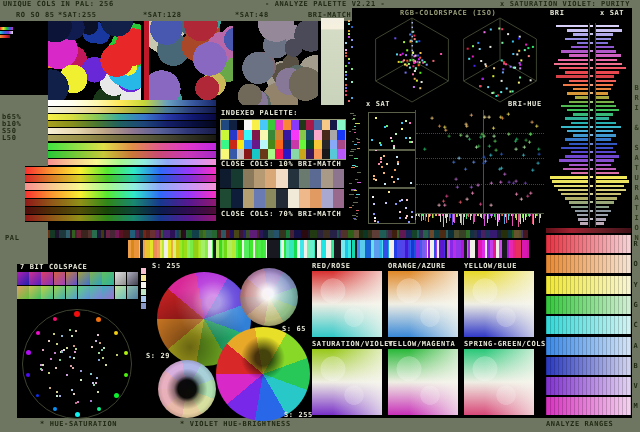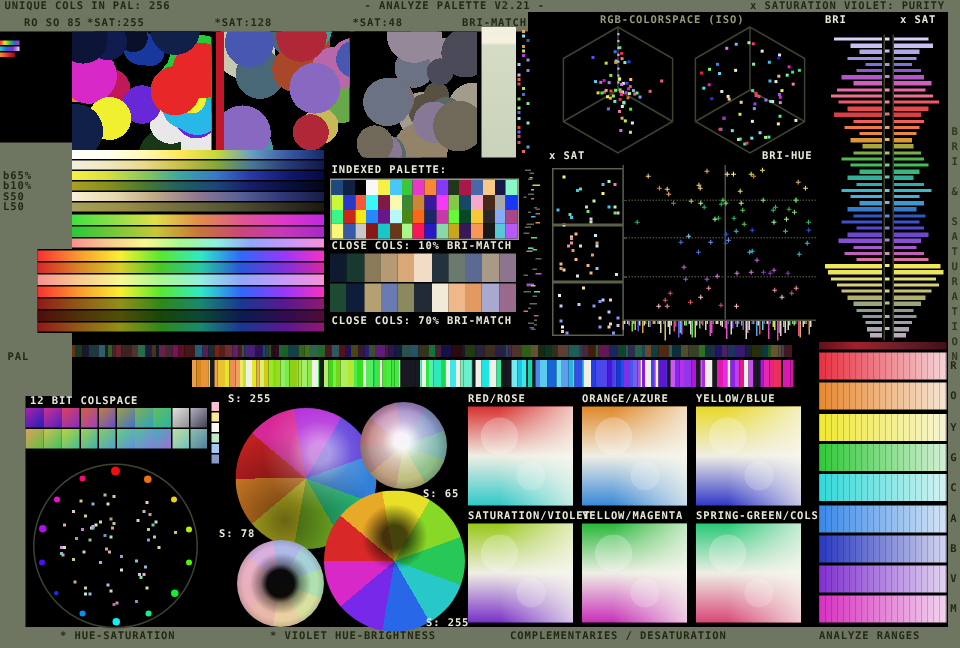--- a/index.html
+++ b/index.html
@@ -27,21 +27,21 @@
   <div class="chrome" style="left:0;top:0;width:640px;height:8px"></div>
   <div class="chrome" style="left:0;top:8px;width:352px;height:13px"></div>
   <div class="chrome" style="left:632px;top:0;width:8px;height:432px"></div>
   <div class="chrome" style="left:0;top:95px;width:48px;height:71px"></div>
   <div class="chrome" style="left:0;top:166px;width:25px;height:56px"></div>
   <div class="chrome" style="left:0;top:222px;width:48px;height:42px"></div>
   <div class="chrome" style="left:0;top:264px;width:17px;height:154px"></div>
   <div class="chrome" style="left:0;top:418px;width:640px;height:14px"></div>
 
   <span class="lbl dk" style="left:3px;top:0">UNIQUE COLS IN PAL: 256</span>
-  <span class="lbl dk" style="left:243px;top:0">- ANALYZE PALETTE V2.21 -</span>
+  <span class="lbl dk" style="left:265px;top:0">- ANALYZE PALETTE V2.21 -</span>
   <span class="lbl dk" style="right:10px;top:0">x SATURATION VIOLET: PURITY</span>
 
   <span class="lbl dk" style="left:16px;top:11px">RO SO 85</span>
   <span class="lbl dk" style="left:58px;top:11px">*SAT:255</span>
   <span class="lbl dk" style="left:143px;top:11px">*SAT:128</span>
   <span class="lbl dk" style="left:235px;top:11px">*SAT:48</span>
   <span class="lbl dk" style="left:308px;top:11px">BRI-MATCH</span>
 
   <div id="mini"></div>
 
@@ -985,21 +985,21 @@
       <div style="flex: 1 1 0%; background: rgb(24, 24, 32);"></div>
       <div style="flex: 1 1 0%; background: rgb(168, 24, 216);"></div>
       <div style="flex: 3 1 0%; background: rgb(231, 39, 174);"></div>
       <div style="flex: 2 1 0%; background: rgb(231, 35, 126);"></div>
       <div style="flex: 3 1 0%; background: rgb(232, 48, 94);"></div>
       <div style="flex: 1 1 0%; background: rgb(24, 24, 32);"></div>
       <div style="flex: 3 1 0%; background: rgb(216, 24, 174);"></div>
       <div style="flex: 1 1 0%; background: rgb(207, 23, 167);"></div>
     </div>
 
-  <span class="lbl wh" style="left:20px;top:263px">12 BIT COLSPACE</span>
+  <span class="lbl wh" style="left:20px;top:263px">7 BIT COLSPACE</span>
   <div id="bit12" class="abs" style="left:17px;top:272px;width:122px;height:28px">
       <div style="position: absolute; left: 0px; top: 0px; width: 11.6px; height: 13px; background: linear-gradient(135deg, rgb(176, 32, 176), rgb(32, 32, 176));"></div>
       <div style="position: absolute; left: 12.2px; top: 0px; width: 11.6px; height: 13px; background: linear-gradient(135deg, rgb(208, 48, 144), rgb(80, 32, 192));"></div>
       <div style="position: absolute; left: 24.4px; top: 0px; width: 11.6px; height: 13px; background: linear-gradient(135deg, rgb(224, 64, 96), rgb(128, 48, 192));"></div>
       <div style="position: absolute; left: 36.6px; top: 0px; width: 11.6px; height: 13px; background: linear-gradient(135deg, rgb(208, 96, 64), rgb(160, 64, 192));"></div>
       <div style="position: absolute; left: 48.8px; top: 0px; width: 11.6px; height: 13px; background: linear-gradient(135deg, rgb(192, 128, 64), rgb(96, 80, 208));"></div>
       <div style="position: absolute; left: 61px; top: 0px; width: 11.6px; height: 13px; background: linear-gradient(135deg, rgb(160, 160, 64), rgb(64, 112, 208));"></div>
       <div style="position: absolute; left: 73.2px; top: 0px; width: 11.6px; height: 13px; background: linear-gradient(135deg, rgb(128, 176, 80), rgb(48, 160, 192));"></div>
       <div style="position: absolute; left: 85.4px; top: 0px; width: 11.6px; height: 13px; background: linear-gradient(135deg, rgb(96, 192, 96), rgb(48, 176, 160));"></div>
       <div style="position: absolute; left: 97.6px; top: 0px; width: 11.6px; height: 13px; background: linear-gradient(135deg, rgb(224, 224, 224), rgb(144, 144, 144));"></div>
@@ -1097,21 +1097,21 @@
       <div style="position: absolute; left: 0px; top: 21px; width: 5px; height: 6.4px; background: rgb(192, 232, 200);"></div>
       <div style="position: absolute; left: 0px; top: 28px; width: 5px; height: 6.4px; background: rgb(168, 200, 240);"></div>
       <div style="position: absolute; left: 0px; top: 35px; width: 5px; height: 6.4px; background: rgb(136, 152, 200);"></div>
     </div>
   <div id="sp0" class="sphere" style="left: 157px; top: 272px; width: 94px; height: 94px; background: radial-gradient(circle at 60% 32%, rgba(255, 255, 255, 0.5) 0px, rgba(255, 255, 255, 0.5) 8%, rgba(255, 255, 255, 0.15) 25%, transparent 45%), radial-gradient(circle at 35% 80%, rgba(0, 0, 0, 0.55), transparent 60%), conic-gradient(from -90deg, rgb(192, 32, 32) 0deg, rgb(192, 32, 32) 40deg, rgb(216, 40, 152) 40deg, rgb(216, 40, 152) 80deg, rgb(176, 40, 216) 80deg, rgb(176, 40, 216) 120deg, rgb(88, 56, 216) 120deg, rgb(88, 56, 216) 160deg, rgb(48, 128, 216) 160deg, rgb(48, 128, 216) 200deg, rgb(40, 192, 120) 200deg, rgb(40, 192, 120) 240deg, rgb(136, 204, 40) 240deg, rgb(136, 204, 40) 280deg, rgb(232, 224, 40) 280deg, rgb(232, 224, 40) 320deg, rgb(232, 136, 40) 320deg, rgb(232, 136, 40) 360deg);"></div>
   <div id="sp1" class="sphere" style="left: 240px; top: 268px; width: 58px; height: 58px; background: radial-gradient(circle at 48% 45%, rgba(255, 255, 255, 0.9) 0px, rgba(255, 255, 255, 0.9) 12%, rgba(255, 255, 255, 0.4) 30%, transparent 55%), radial-gradient(circle, transparent 55%, rgba(0, 0, 0, 0.5) 95%), conic-gradient(from -90deg, rgb(192, 128, 128) 0deg, rgb(192, 128, 128) 40deg, rgb(192, 136, 176) 40deg, rgb(192, 136, 176) 80deg, rgb(160, 136, 200) 80deg, rgb(160, 136, 200) 120deg, rgb(136, 152, 200) 120deg, rgb(136, 152, 200) 160deg, rgb(128, 184, 176) 160deg, rgb(128, 184, 176) 200deg, rgb(144, 192, 136) 200deg, rgb(144, 192, 136) 240deg, rgb(192, 192, 128) 240deg, rgb(192, 192, 128) 280deg, rgb(192, 160, 128) 280deg, rgb(192, 160, 128) 320deg, rgb(176, 136, 136) 320deg, rgb(176, 136, 136) 360deg);"></div>
   <div id="sp2" class="sphere" style="left: 158px; top: 360px; width: 58px; height: 58px; background: radial-gradient(circle, rgba(0, 0, 0, 0.95) 0px, rgba(0, 0, 0, 0.95) 22%, rgba(0, 0, 0, 0.4) 32%, transparent 50%), radial-gradient(circle, transparent 60%, rgba(0, 0, 0, 0.45) 95%), conic-gradient(from -90deg, rgb(232, 176, 192) 0deg, rgb(232, 176, 192) 40deg, rgb(216, 176, 224) 40deg, rgb(216, 176, 224) 80deg, rgb(176, 184, 232) 80deg, rgb(176, 184, 232) 120deg, rgb(168, 208, 216) 120deg, rgb(168, 208, 216) 160deg, rgb(176, 224, 176) 160deg, rgb(176, 224, 176) 200deg, rgb(216, 224, 160) 200deg, rgb(216, 224, 160) 240deg, rgb(232, 208, 160) 240deg, rgb(232, 208, 160) 280deg, rgb(232, 184, 168) 280deg, rgb(232, 184, 168) 320deg, rgb(232, 176, 184) 320deg, rgb(232, 176, 184) 360deg);"></div>
   <div id="sp3" class="sphere" style="left: 216px; top: 327px; width: 94px; height: 94px; background: radial-gradient(circle at 50% 33%, rgba(0, 0, 0, 0.7) 0px, rgba(0, 0, 0, 0.7) 10%, transparent 28%), conic-gradient(from -90deg, rgb(216, 40, 40) 0deg, rgb(216, 40, 40) 40deg, rgb(232, 168, 40) 40deg, rgb(232, 168, 40) 80deg, rgb(232, 224, 40) 80deg, rgb(232, 224, 40) 120deg, rgb(136, 216, 40) 120deg, rgb(136, 216, 40) 160deg, rgb(40, 200, 88) 160deg, rgb(40, 200, 88) 200deg, rgb(40, 200, 200) 200deg, rgb(40, 200, 200) 240deg, rgb(40, 104, 232) 240deg, rgb(40, 104, 232) 280deg, rgb(120, 40, 232) 280deg, rgb(120, 40, 232) 320deg, rgb(216, 40, 200) 320deg, rgb(216, 40, 200) 360deg);"></div>
   <span class="lbl wh" style="left:152px;top:262px">S: 255</span>
   <span class="lbl wh" style="left:282px;top:325px">S: 65</span>
-  <span class="lbl wh" style="left:146px;top:352px">S: 78</span>
+  <span class="lbl wh" style="left:146px;top:352px">S: 29</span>
   <span class="lbl wh" style="left:284px;top:411px">S: 255</span>
 
   <span class="lbl wh" style="left:312px;top:262px">RED/ROSE</span>
   <span class="lbl wh" style="left:388px;top:262px">ORANGE/AZURE</span>
   <span class="lbl wh" style="left:464px;top:262px">YELLOW/BLUE</span>
   <div id="tile0" class="abs" style="left: 312px; top: 271px; width: 70px; height: 66px; background: linear-gradient(to right, rgba(255, 255, 255, 0) 30%, rgba(248, 248, 240, 0.75) 100%), radial-gradient(circle at 30% 30%, rgba(255, 255, 255, 0.25) 0px, rgba(255, 255, 255, 0.25) 18%, transparent 19%), radial-gradient(circle at 60% 70%, rgba(255, 255, 255, 0.2) 0px, rgba(255, 255, 255, 0.2) 15%, transparent 16%), linear-gradient(rgb(216, 48, 48) 0%, rgb(239, 238, 228) 50%, rgb(48, 200, 200) 100%);"></div>
   <div id="tile1" class="abs" style="left: 388px; top: 271px; width: 70px; height: 66px; background: linear-gradient(to right, rgba(255, 255, 255, 0) 30%, rgba(248, 248, 240, 0.75) 100%), radial-gradient(circle at 30% 30%, rgba(255, 255, 255, 0.25) 0px, rgba(255, 255, 255, 0.25) 18%, transparent 19%), radial-gradient(circle at 60% 70%, rgba(255, 255, 255, 0.2) 0px, rgba(255, 255, 255, 0.2) 15%, transparent 16%), linear-gradient(rgb(224, 136, 40) 0%, rgb(239, 238, 228) 50%, rgb(56, 136, 216) 100%);"></div>
   <div id="tile2" class="abs" style="left: 464px; top: 271px; width: 70px; height: 66px; background: linear-gradient(to right, rgba(255, 255, 255, 0) 30%, rgba(248, 248, 240, 0.75) 100%), radial-gradient(circle at 30% 30%, rgba(255, 255, 255, 0.25) 0px, rgba(255, 255, 255, 0.25) 18%, transparent 19%), radial-gradient(circle at 60% 70%, rgba(255, 255, 255, 0.2) 0px, rgba(255, 255, 255, 0.2) 15%, transparent 16%), linear-gradient(rgb(232, 216, 40) 0%, rgb(239, 238, 228) 50%, rgb(48, 56, 200) 100%);"></div>
   <span class="lbl wh" style="left:312px;top:340px">SATURATION/VIOLET</span>
   <span class="lbl wh" style="left:388px;top:340px">YELLOW/MAGENTA</span>
@@ -1137,21 +1137,20 @@
       <div style="position: absolute; left: 546px; top: 356.8px; width: 85px; height: 18px; background: repeating-linear-gradient(90deg, rgba(0, 0, 0, 0.18) 0px, rgba(0, 0, 0, 0.18) 1px, transparent 1px, transparent 4px), linear-gradient(90deg, rgb(40, 56, 192), rgb(211, 213, 238));"></div>
       <span class="lbl dk" style="left: 633.5px; top: 361.8px;">B</span>
       <div style="position: absolute; left: 546px; top: 377.1px; width: 85px; height: 18px; background: repeating-linear-gradient(90deg, rgba(0, 0, 0, 0.18) 0px, rgba(0, 0, 0, 0.18) 1px, transparent 1px, transparent 4px), linear-gradient(90deg, rgb(128, 48, 208), rgb(226, 212, 241));"></div>
       <span class="lbl dk" style="left: 633.5px; top: 382.1px;">V</span>
       <div style="position: absolute; left: 546px; top: 397.4px; width: 85px; height: 18px; background: repeating-linear-gradient(90deg, rgba(0, 0, 0, 0.18) 0px, rgba(0, 0, 0, 0.18) 1px, transparent 1px, transparent 4px), linear-gradient(90deg, rgb(216, 48, 192), rgb(242, 212, 238));"></div>
       <span class="lbl dk" style="left: 633.5px; top: 402.4px;">M</span>
     </div>
 
   <span class="lbl dk" style="left:40px;top:420px">* HUE-SATURATION</span>
   <span class="lbl dk" style="left:180px;top:420px">* VIOLET HUE-BRIGHTNESS</span>
-  <span class="lbl dk" style="left:340px;top:420px">COMPLEMENTARIES / DESATURATION</span>
   <span class="lbl dk" style="left:546px;top:420px">ANALYZE RANGES</span>
 <div style="position: absolute; left: 0px; top: 27px; width: 13px; height: 3px; background: linear-gradient(90deg, rgb(232, 48, 48) 0%, rgb(240, 224, 48) 25%, rgb(48, 200, 56) 50%, rgb(48, 96, 224) 75%, rgb(192, 48, 192) 100%);"></div>
     <div style="position: absolute; left: 0px; top: 31px; width: 13px; height: 3px; background: linear-gradient(90deg, rgb(48, 200, 200) 0%, rgb(48, 96, 224) 33%, rgb(128, 48, 208) 67%, rgb(224, 224, 224) 100%);"></div>
     <div style="position: absolute; left: 0px; top: 35px; width: 10px; height: 3px; background: linear-gradient(90deg, rgb(240, 144, 48) 0%, rgb(232, 48, 48) 50%, rgb(128, 16, 32) 100%);"></div>
     <div style="position: absolute; left: 48px; top: 100px; width: 168px; height: 6px; background: linear-gradient(90deg, rgb(255, 255, 255) 0%, rgb(255, 255, 240) 14%, rgb(255, 248, 176) 29%, rgb(255, 232, 88) 43%, rgb(200, 216, 56) 57%, rgb(104, 160, 192) 71%, rgb(56, 88, 160) 86%, rgb(24, 40, 104) 100%);"></div>
     <div style="position: absolute; left: 48px; top: 107px; width: 168px; height: 6px; background: linear-gradient(90deg, rgb(240, 240, 224) 0%, rgb(240, 232, 192) 14%, rgb(232, 216, 136) 29%, rgb(200, 192, 72) 43%, rgb(136, 168, 56) 57%, rgb(72, 120, 152) 71%, rgb(40, 56, 120) 86%, rgb(16, 24, 72) 100%);"></div>
     <div style="position: absolute; left: 48px; top: 114px; width: 168px; height: 6px; background: linear-gradient(90deg, rgb(248, 240, 72) 0%, rgb(216, 224, 64) 14%, rgb(136, 200, 88) 29%, rgb(56, 168, 160) 43%, rgb(56, 120, 200) 57%, rgb(40, 56, 168) 71%, rgb(16, 24, 112) 86%, rgb(8, 8, 64) 100%);"></div>
     <div style="position: absolute; left: 48px; top: 121px; width: 168px; height: 6px; background: linear-gradient(90deg, rgb(168, 160, 32) 0%, rgb(136, 144, 28) 14%, rgb(74, 120, 48) 29%, rgb(31, 95, 96) 43%, rgb(29, 69, 120) 57%, rgb(20, 30, 104) 71%, rgb(8, 15, 64) 86%, rgb(4, 6, 24) 100%);"></div>
     <div style="position: absolute; left: 48px; top: 128px; width: 168px; height: 6px; background: linear-gradient(90deg, rgb(248, 240, 216) 0%, rgb(232, 216, 176) 17%, rgb(192, 168, 136) 33%, rgb(144, 120, 144) 50%, rgb(88, 96, 152) 67%, rgb(48, 56, 120) 83%, rgb(24, 28, 72) 100%);"></div>
     <div style="position: absolute; left: 48px; top: 135px; width: 168px; height: 6px; background: linear-gradient(90deg, rgb(168, 160, 88) 0%, rgb(152, 144, 72) 20%, rgb(120, 112, 64) 40%, rgb(88, 88, 56) 60%, rgb(56, 56, 40) 80%, rgb(24, 24, 16) 100%);"></div>

